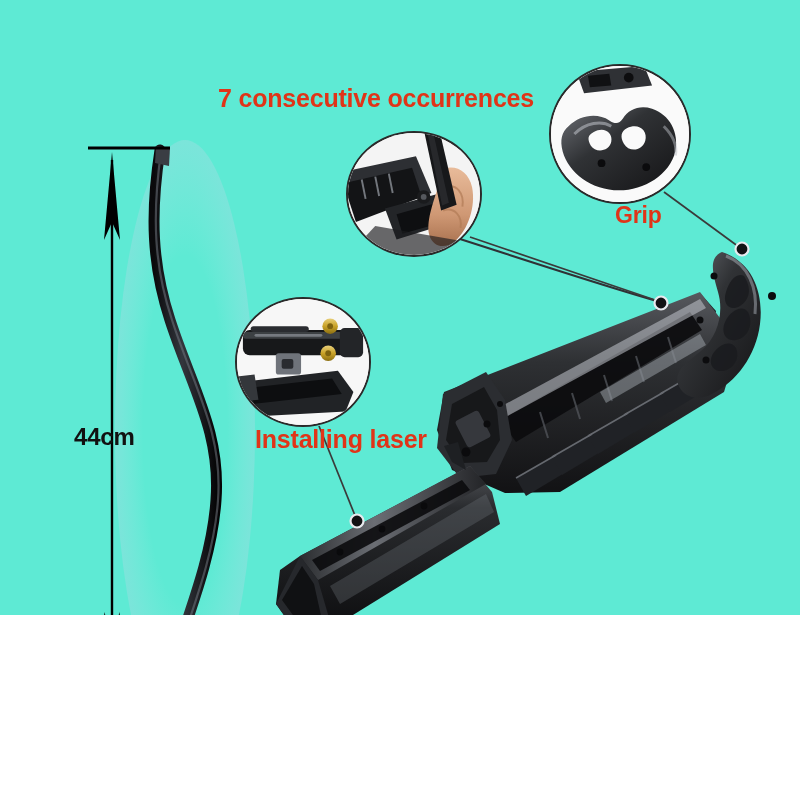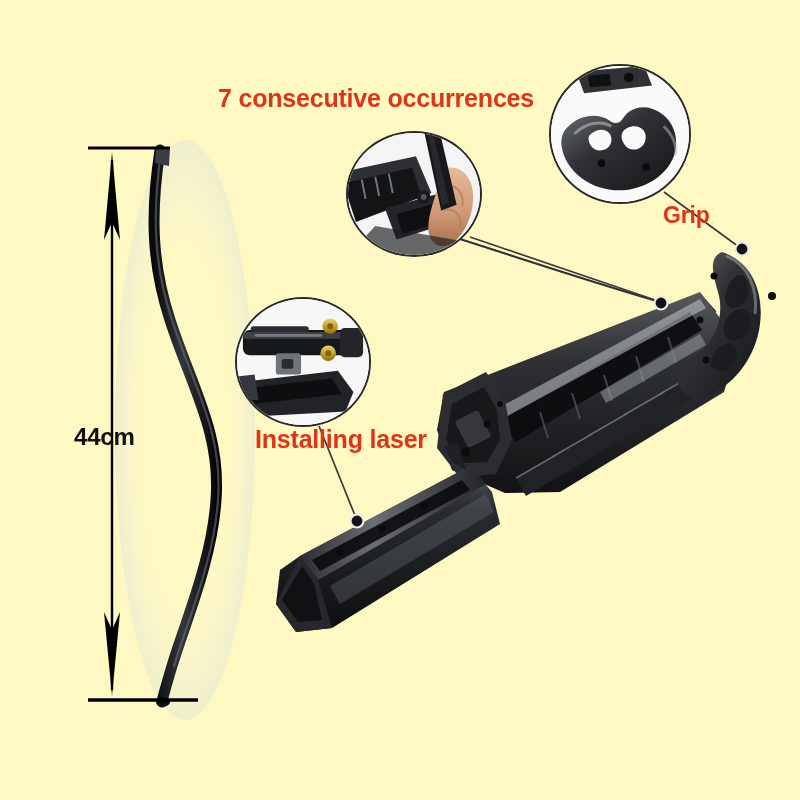--- a/index.html
+++ b/index.html
@@ -6,22 +6,22 @@
     margin: 0;
     padding: 0;
     background: #ffffff;
   }
   body {
     font-family: "Liberation Sans", sans-serif;
   }
   #stage {
     position: relative;
     width: 800px;
-    height: 800px;
-    background: #fef9c3;
+    height: 615px;
+    background: #5eead4;
     overflow: hidden;
   }
 
   
   .label {
     position: absolute;
     font-weight: bold;
     white-space: nowrap;
     letter-spacing: -0.2px;
   }
@@ -30,21 +30,20 @@
 
   #title-label {
     left: 218px;
     top: 84px;
     font-size: 25px;
   }
   #grip-label {
     left: 615px;
     top: 202px;
     font-size: 23px;
-    margin-left: 48px;
   }
   #laser-label {
     left: 255px;
     top: 425px;
     font-size: 25px;
   }
   #dim-label {
     left: 74px;
     top: 423px;
     font-size: 24px;

